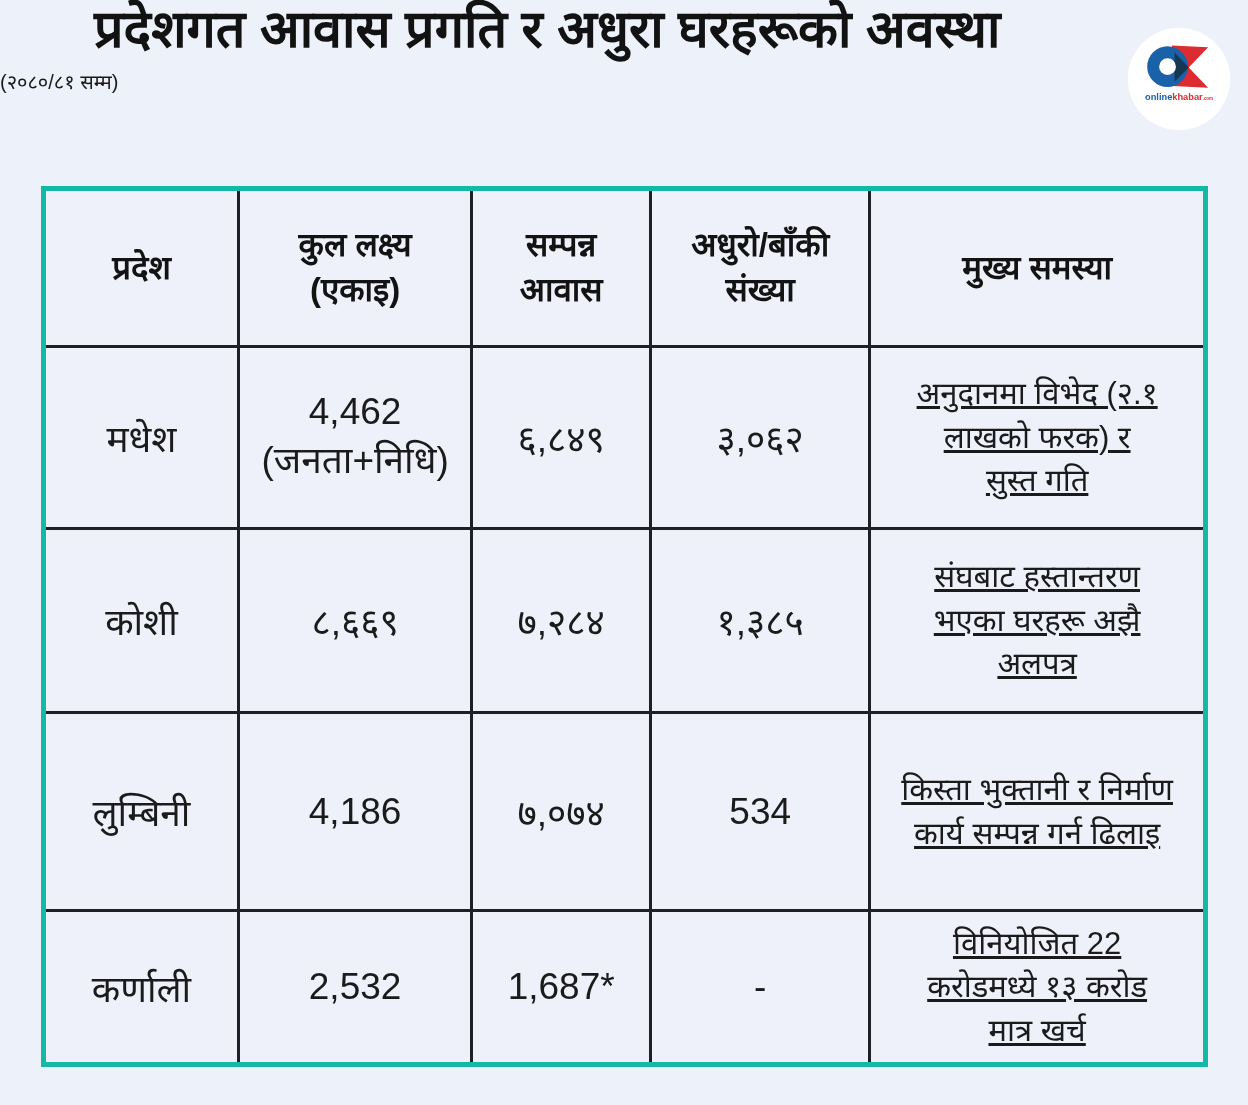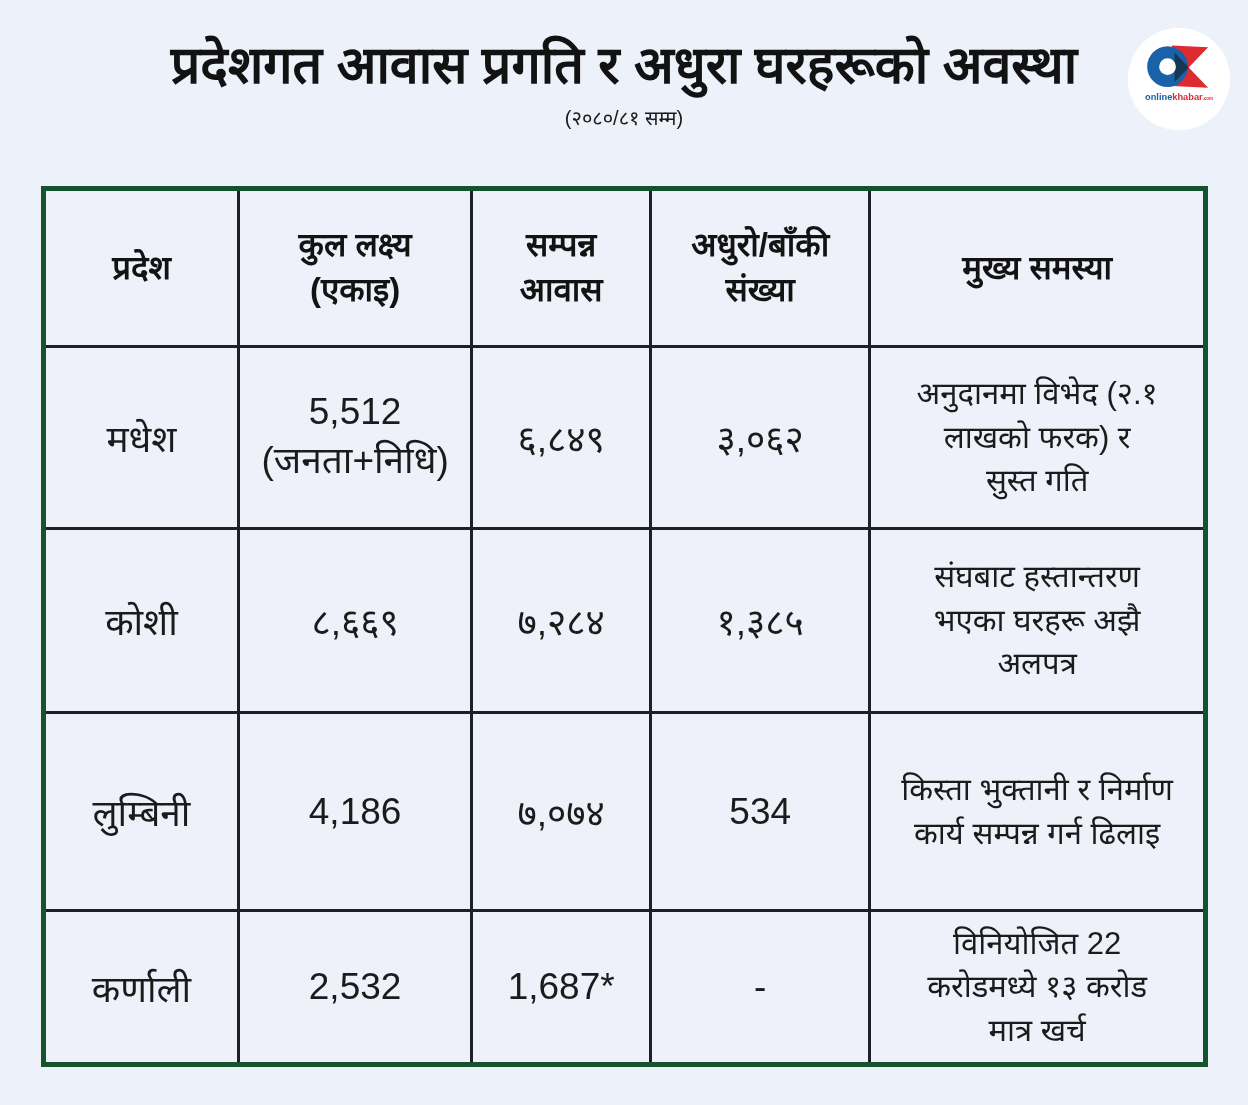--- a/index.html
+++ b/index.html
@@ -10,22 +10,20 @@
     width: 1248px;
     height: 1105px;
     background: #edf1f9;
     font-family: "Liberation Sans", "DejaVu Sans", sans-serif;
     color: #161616;
     position: relative;
     overflow: hidden;
   }
   .header {
     position: relative;
-    padding-top: 36px;
-    text-align: center;
   }
   .title {
     margin: 0 auto;
     width: 1060px;
     font-size: 52px;
     line-height: 1.15;
     font-weight: 700;
     color: #121212;
     letter-spacing: 0px;
   }
@@ -56,21 +54,21 @@
   table.data th,
   table.data td {
     border: 3px solid #1f1f26;
     text-align: center;
     vertical-align: middle;
     white-space: pre-line;
     padding: 4px 8px;
     overflow: hidden;
   }
   table.data {
-    border: 5px solid #14532d;
+    border: 5px solid #14b8a6;
   }
   thead tr { height: 158px; }
   tbody tr.r0 { height: 182px; }
   tbody tr.r1 { height: 184px; }
   tbody tr.r2 { height: 198px; }
   tbody tr.r3 { height: 154px; }
 
   th {
     font-size: 33px;
     font-weight: 700;
@@ -81,20 +79,21 @@
     font-size: 37px;
     font-weight: 400;
     color: #1b1b1b;
   }
   td.problem {
     font-size: 31px;
     line-height: 1.4;
     font-weight: 400;
     color: #1b1b1b;
     padding: 4px 6px;
+    text-decoration: underline;
   }
   .col-province { width: 194px; }
   .col-target   { width: 232px; }
   .col-done     { width: 178px; }
   .col-remain   { width: 218px; }
   .col-problem  { width: 334px; }
 
   .brand-online { font-weight: 700; }
 </style>
 </head>
@@ -132,21 +131,21 @@
       <th>सम्पन्न
 आवास</th>
       <th>अधुरो/बाँकी
 संख्या</th>
       <th>मुख्य समस्या</th>
     </tr>
   </thead>
   <tbody>
     <tr class="r0">
       <td class="province">मधेश</td>
-      <td class="num">5,512
+      <td class="num">4,462
 (जनता+निधि)</td>
       <td class="num">६,८४९</td>
       <td class="num">३,०६२</td>
       <td class="problem">अनुदानमा विभेद (२.१
 लाखको फरक) र
 सुस्त गति</td>
     </tr>
     <tr class="r1">
       <td class="province">कोशी</td>
       <td class="num">८,६६९</td>

